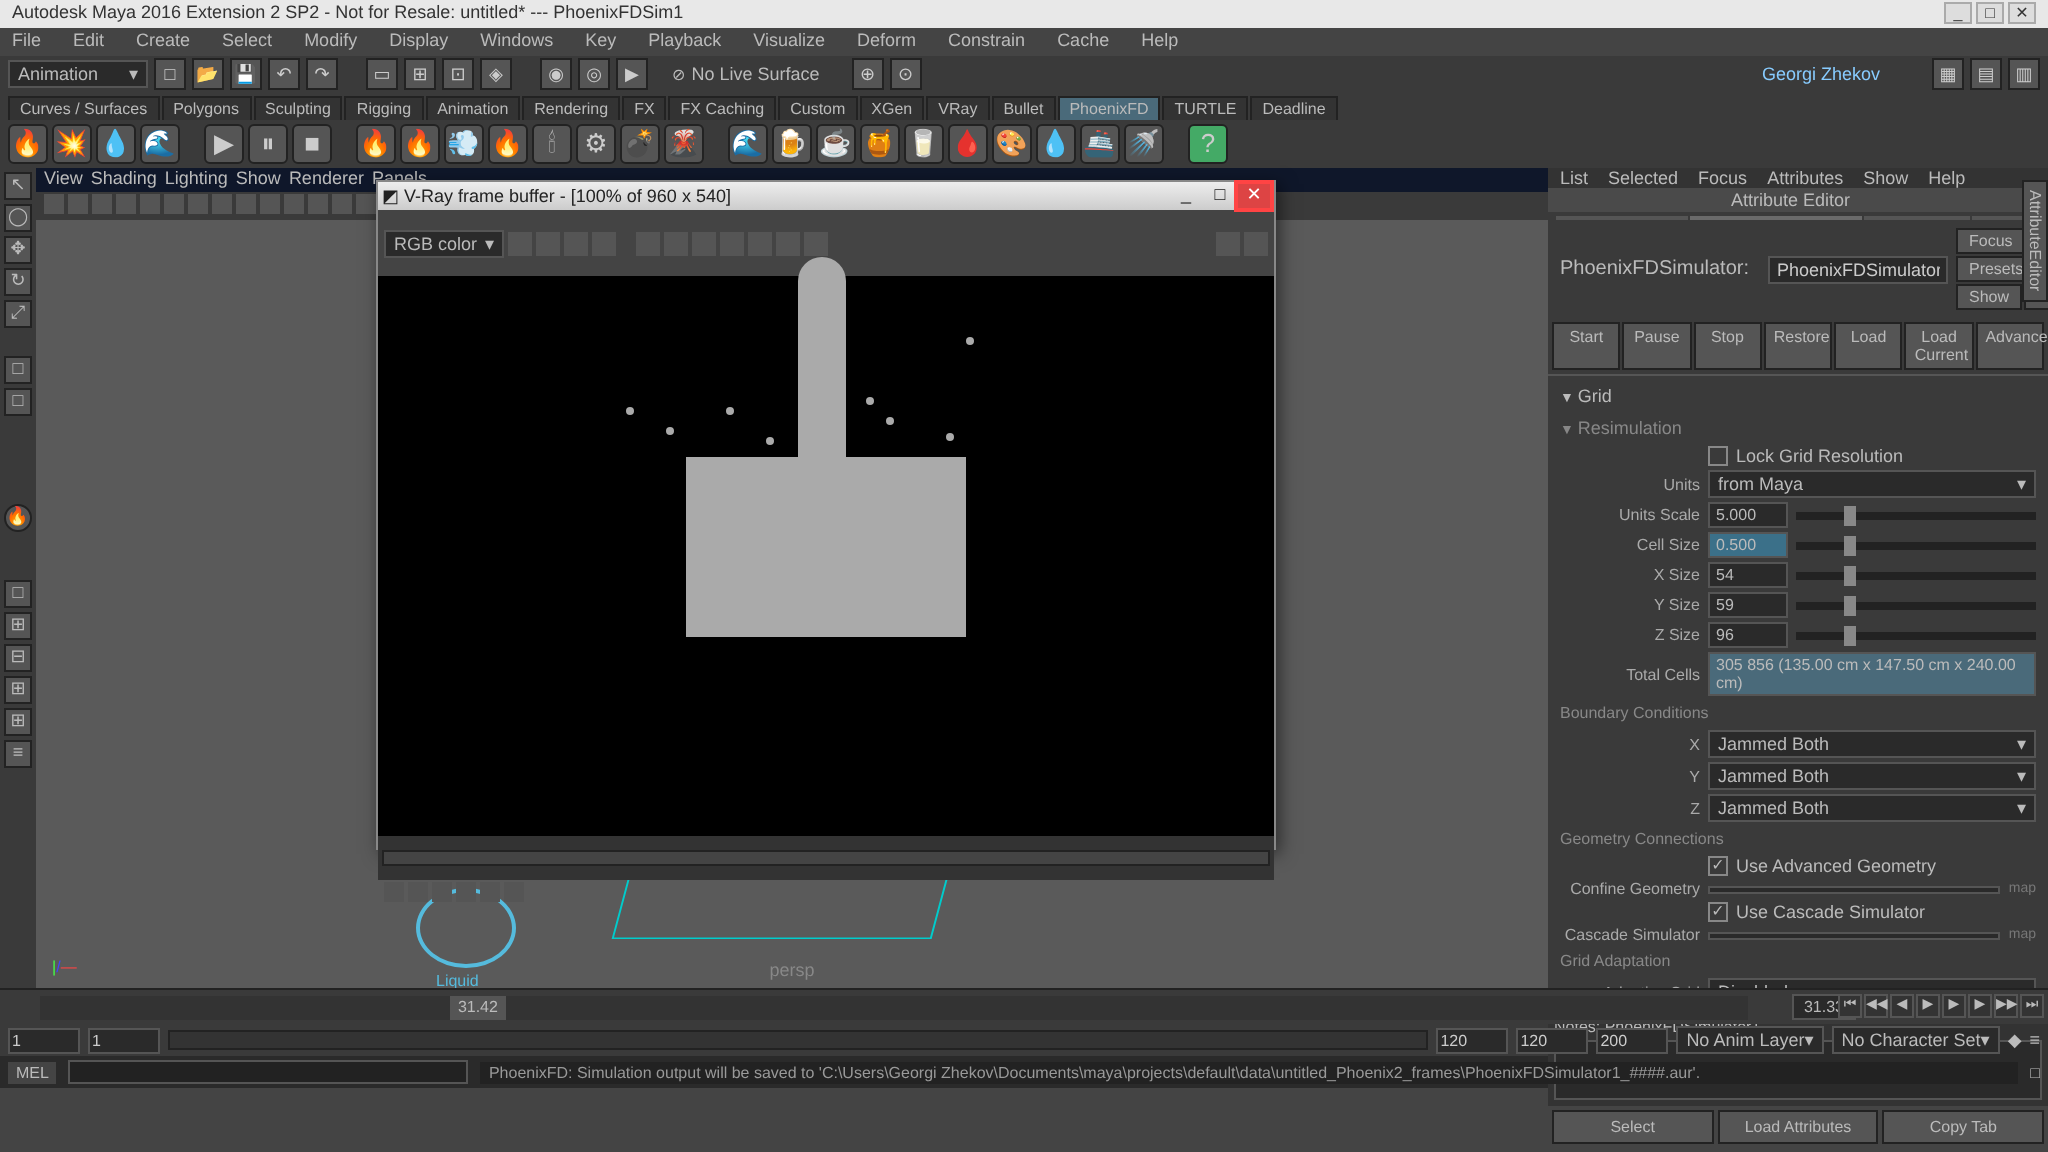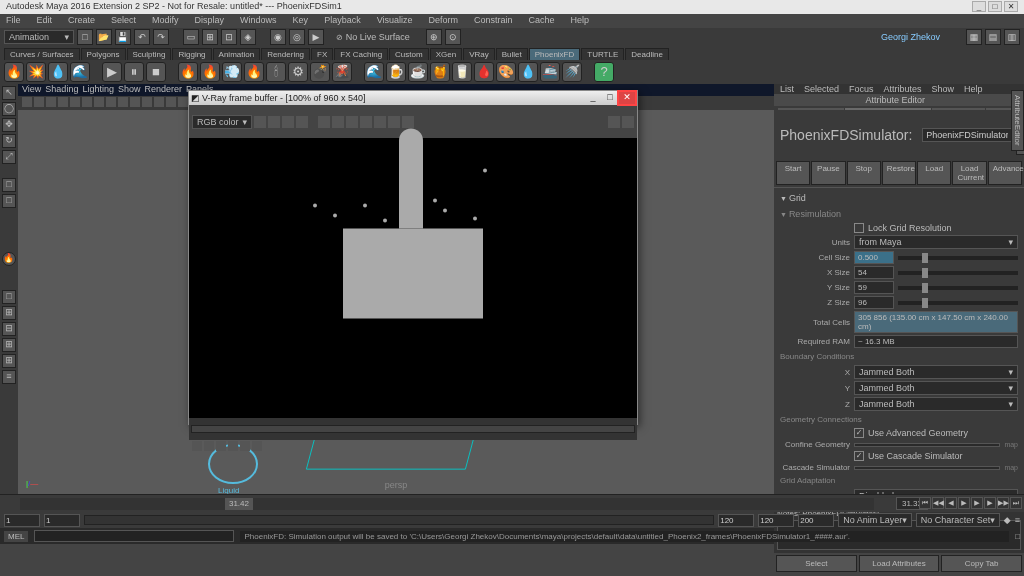--- a/index.html
+++ b/index.html
@@ -41,21 +41,21 @@
 .vfb-toolbar .i { width:12px; height:12px; background:#555; }
 .vfb-render { background:#000; height:280px; position:relative; }
 .vfb-bottom { background:#333; height:22px; display:flex; align-items:center; padding:2px; gap:2px; }
 .splash { position:absolute; left:50%; top:50%; transform:translate(-50%,-55%); }
 .box { width:140px; height:90px; background:#aaa; }
 .neck { position:absolute; left:56px; top:-100px; width:24px; height:100px; background:#aaa; border-radius:14px 14px 0 0; }
 .dot { position:absolute; width:4px; height:4px; background:#aaa; border-radius:50%; }
 
 .right { width:250px; background:#3a3a3a; display:flex; flex-direction:column; }
 .right-tabbar { background:#333; height:14px; display:flex; gap:10px; padding:0 6px; font-size:9px; }
-.attr-label { font-size:14px; padding-right:6px; }
+.attr-label { font-size:10px; padding-right:6px; }
 .attr-tabs { height:16px; display:flex; gap:1px; padding:2px 4px; font-size:8px; overflow:hidden; }
 .attr-tabs span { background:#555; padding:1px 4px; white-space:nowrap; }
 .attr-tabs span.active { background:#6a6a6a; }
 .attr-name-row { display:flex; align-items:center; gap:4px; padding:4px 6px; font-size:9px; }
 .attr-name-row input { background:#2a2a2a; border:1px solid #555; color:#ccc; font-size:9px; padding:1px 3px; width:90px; }
 .smallbtn { background:#555; border:1px solid #222; font-size:8px; padding:1px 5px; }
 .sim-btns { display:flex; gap:1px; padding:2px; flex-wrap:wrap; }
 .sim-btns .b { background:#555; border:1px solid #222; font-size:8px; padding:2px 4px; flex:1; text-align:center; min-width:32px; }
 .section { border-top:1px solid #555; padding:2px 6px; font-size:9px; }
 .sec-head { font-size:9px; padding:3px 0; cursor:pointer; }
@@ -367,20 +367,25 @@
           <span>Lock Grid Resolution</span>
         </div>
       <div class="row">
           <span class="lbl">Units</span>
           <div class="dropdown" style="flex:1">
             <span>from Maya</span>
             <span>▾</span>
           </div>
         </div>
       <div class="row">
+          <span class="lbl">Units Scale</span>
+          <span class="val">5.000</span>
+          <div class="slider"></div>
+        </div>
+      <div class="row">
           <span class="lbl">Cell Size</span>
           <span class="val hl">0.500</span>
           <div class="slider"></div>
         </div>
       <div class="row">
           <span class="lbl">X Size</span>
           <span class="val">54</span>
           <div class="slider"></div>
         </div>
       <div class="row">
@@ -389,24 +394,20 @@
           <div class="slider"></div>
         </div>
       <div class="row">
           <span class="lbl">Z Size</span>
           <span class="val">96</span>
           <div class="slider"></div>
         </div>
       <div class="row">
           <span class="lbl">Total Cells</span>
           <span class="val" style="flex:1;background:#4a6a7a">305 856 (135.00 cm x 147.50 cm x 240.00 cm)</span>
-        </div>
-      <div class="row">
-          <span class="lbl">Required RAM</span>
-          <span class="val" style="flex:1">~ 16.3 MB</span>
         </div>
       <div style="color:#888;padding:3px 0;font-size:8px">Boundary Conditions</div>
       <div class="row">
           <span class="lbl">X</span>
           <div class="dropdown" style="flex:1">
             <span>Jammed Both</span>
             <span>▾</span>
           </div>
         </div>
       <div class="row">

